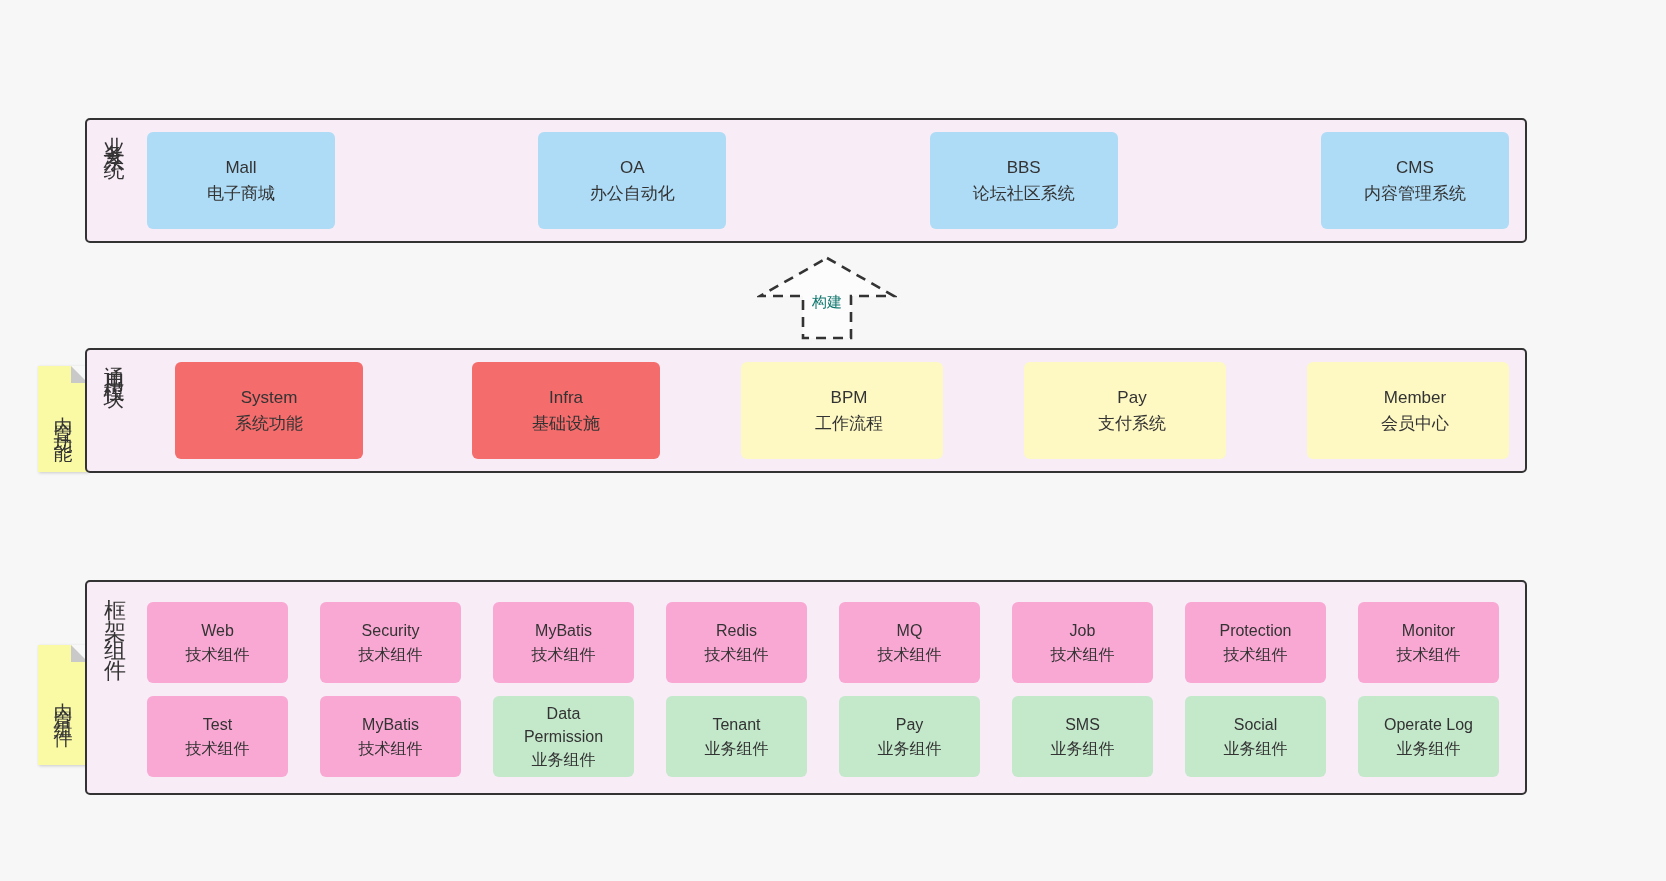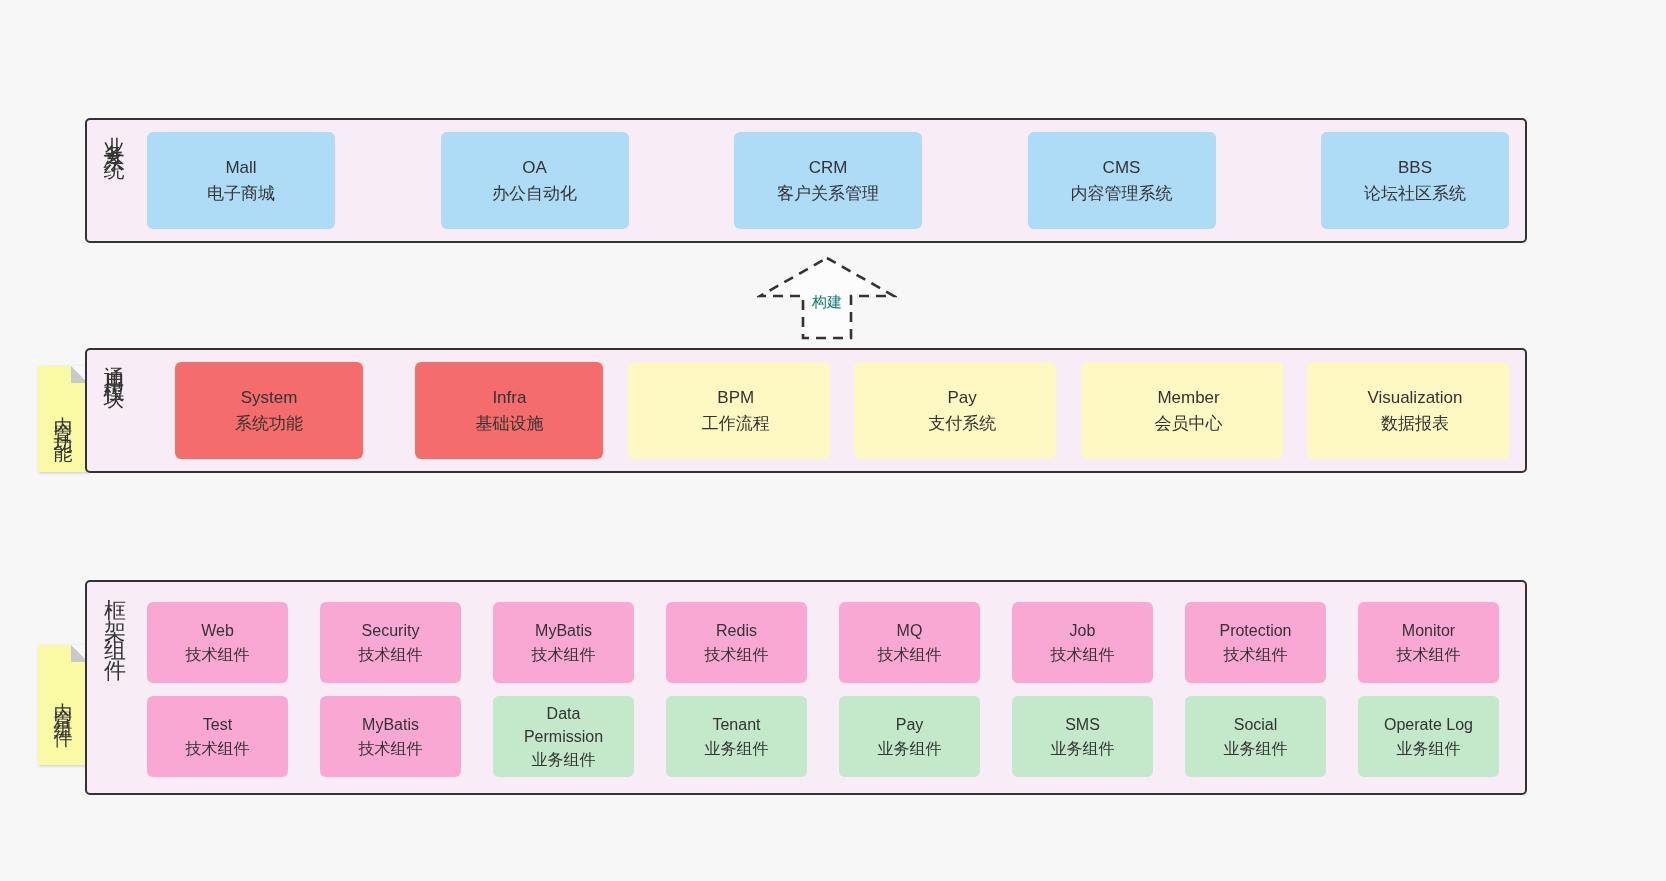--- a/index.html
+++ b/index.html
@@ -108,30 +108,26 @@
     <div class="row6">
       <div class="box blue">
         <span class="t">Mall</span>
         <span class="s">电子商城</span>
       </div>
       <div class="box blue">
         <span class="t">OA</span>
         <span class="s">办公自动化</span>
       </div>
       <div class="box blue">
-        <span class="t">CRM</span>
-        <span class="s">客户关系管理</span>
+        <span class="t">BBS</span>
+        <span class="s">论坛社区系统</span>
       </div>
       <div class="box blue">
         <span class="t">CMS</span>
         <span class="s">内容管理系统</span>
-      </div>
-      <div class="box blue">
-        <span class="t">BBS</span>
-        <span class="s">论坛社区系统</span>
       </div>
     </div>
   </section>
 
   <div class="arrow arrow1">
     <svg viewBox="0 0 140 86">
       <polygon points="70,2 137,40 94,40 94,82 46,82 46,40 3,40" fill="#fcfcfc" stroke="#333" stroke-width="2.6" stroke-dasharray="10 7" stroke-linejoin="miter"></polygon>
     </svg>
     <span class="arrow-label">构建</span>
   </div>
@@ -152,24 +148,20 @@
         <span class="s">工作流程</span>
       </div>
       <div class="box pink">
         <span class="t">Pay</span>
         <span class="s">支付系统</span>
       </div>
       <div class="box pink">
         <span class="t">Member</span>
         <span class="s">会员中心</span>
       </div>
-      <div class="box pink">
-        <span class="t">Visualization</span>
-        <span class="s">数据报表</span>
-      </div>
     </div>
   </section>
 
 
   <section class="band band3">
     <div class="band-label">框架组件</div>
     <div class="rows8">
       <div class="row8">
         <div class="box green-dark">
           <span class="t">Web</span>

